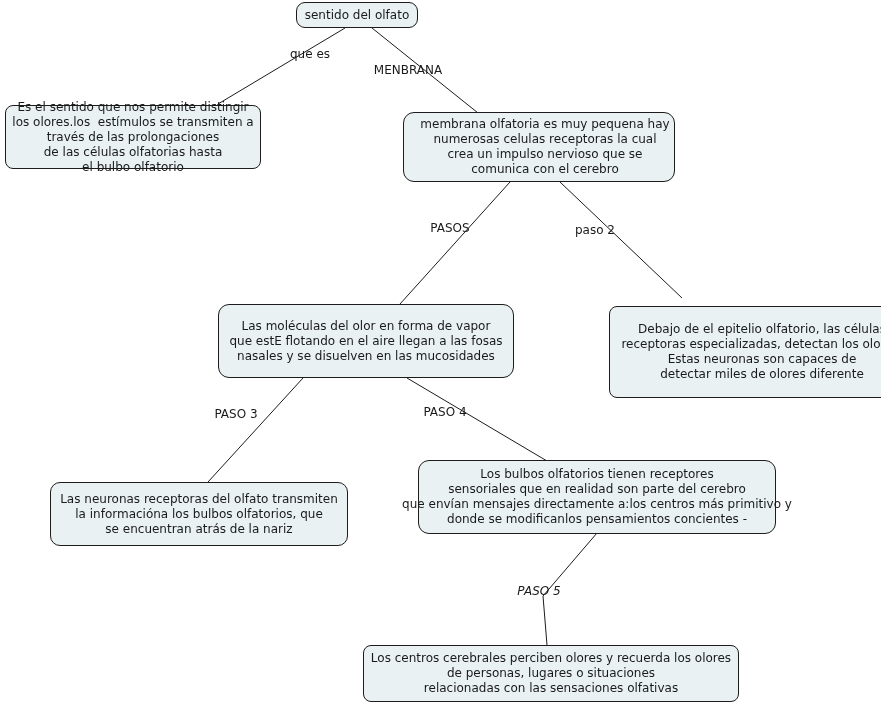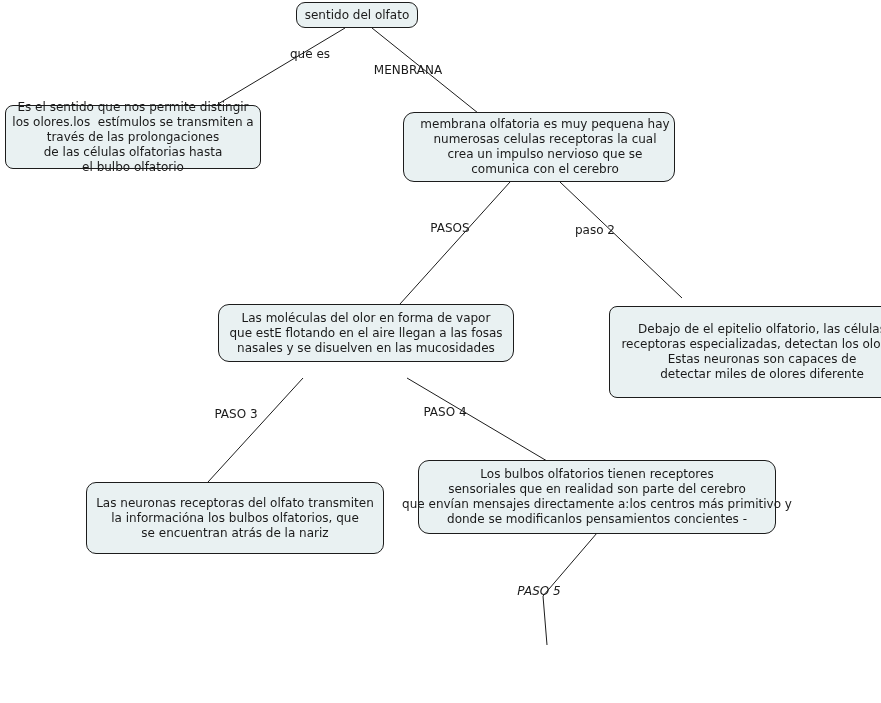--- a/index.html
+++ b/index.html
@@ -80,46 +80,51 @@
 el bulbo olfatorio</div>
   </div>
 
   <div class="node" style="left:403px; top:112px; width:272px; height:70px; border-radius:11px;padding-left:12px;">
     <div class="node-text">membrana olfatoria es muy pequena hay
 numerosas celulas receptoras la cual
 crea un impulso nervioso que se
 comunica con el cerebro</div>
   </div>
 
-  <div class="node" style="left:218px; top:304px; width:296px; height:58px; border-radius:11px;">
+  <div class="node" style="left:218px; top:304px; width:296px; height:74px; border-radius:11px;">
     <div class="node-text">Las moléculas del olor en forma de vapor
 que estE flotando en el aire llegan a las fosas
 nasales y se disuelven en las mucosidades</div>
   </div>
 
   <div class="node" style="left:573px; top:306px; width:306px; height:92px; border-radius:8px;margin-left:36px;">
     <div class="node-text">Debajo de el epitelio olfatorio, las células
 receptoras especializadas, detectan los olores.
 Estas neuronas son capaces de
 detectar miles de olores diferente</div>
   </div>
 
-  <div class="node" style="left:50px; top:482px; width:298px; height:72px; border-radius:10px;margin-left:36px;">
+  <div class="node" style="left:50px; top:482px; width:298px; height:64px; border-radius:10px;">
     <div class="node-text">Las neuronas receptoras del olfato transmiten
 la informacióna los bulbos olfatorios, que
 se encuentran atrás de la nariz</div>
   </div>
 
   <div class="node" style="left:418px; top:460px; width:358px; height:74px; border-radius:11px;">
     <div class="node-text">Los bulbos olfatorios tienen receptores
 sensoriales que en realidad son parte del cerebro
 que envían mensajes directamente a:los centros más primitivo y
 donde se modificanlos pensamientos concientes -</div>
   </div>
 
+  <div class="node" style="left:363px; top:645px; width:376px; height:57px; border-radius:8px;">
+    <div class="node-text">Los centros cerebrales perciben olores y recuerda los olores
+de personas, lugares o situaciones
+relacionadas con las sensaciones olfativas</div>
+  </div>
 
   <div class="edge-label" style="left:310px; top:54px;">que es</div>
 
   <div class="edge-label" style="left:408px; top:70px;">MENBRANA</div>
 
   <div class="edge-label" style="left:450px; top:228px;">PASOS</div>
 
   <div class="edge-label" style="left:595px; top:230px;">paso 2</div>
 
   <div class="edge-label" style="left:236px; top:414px;">PASO 3</div>

